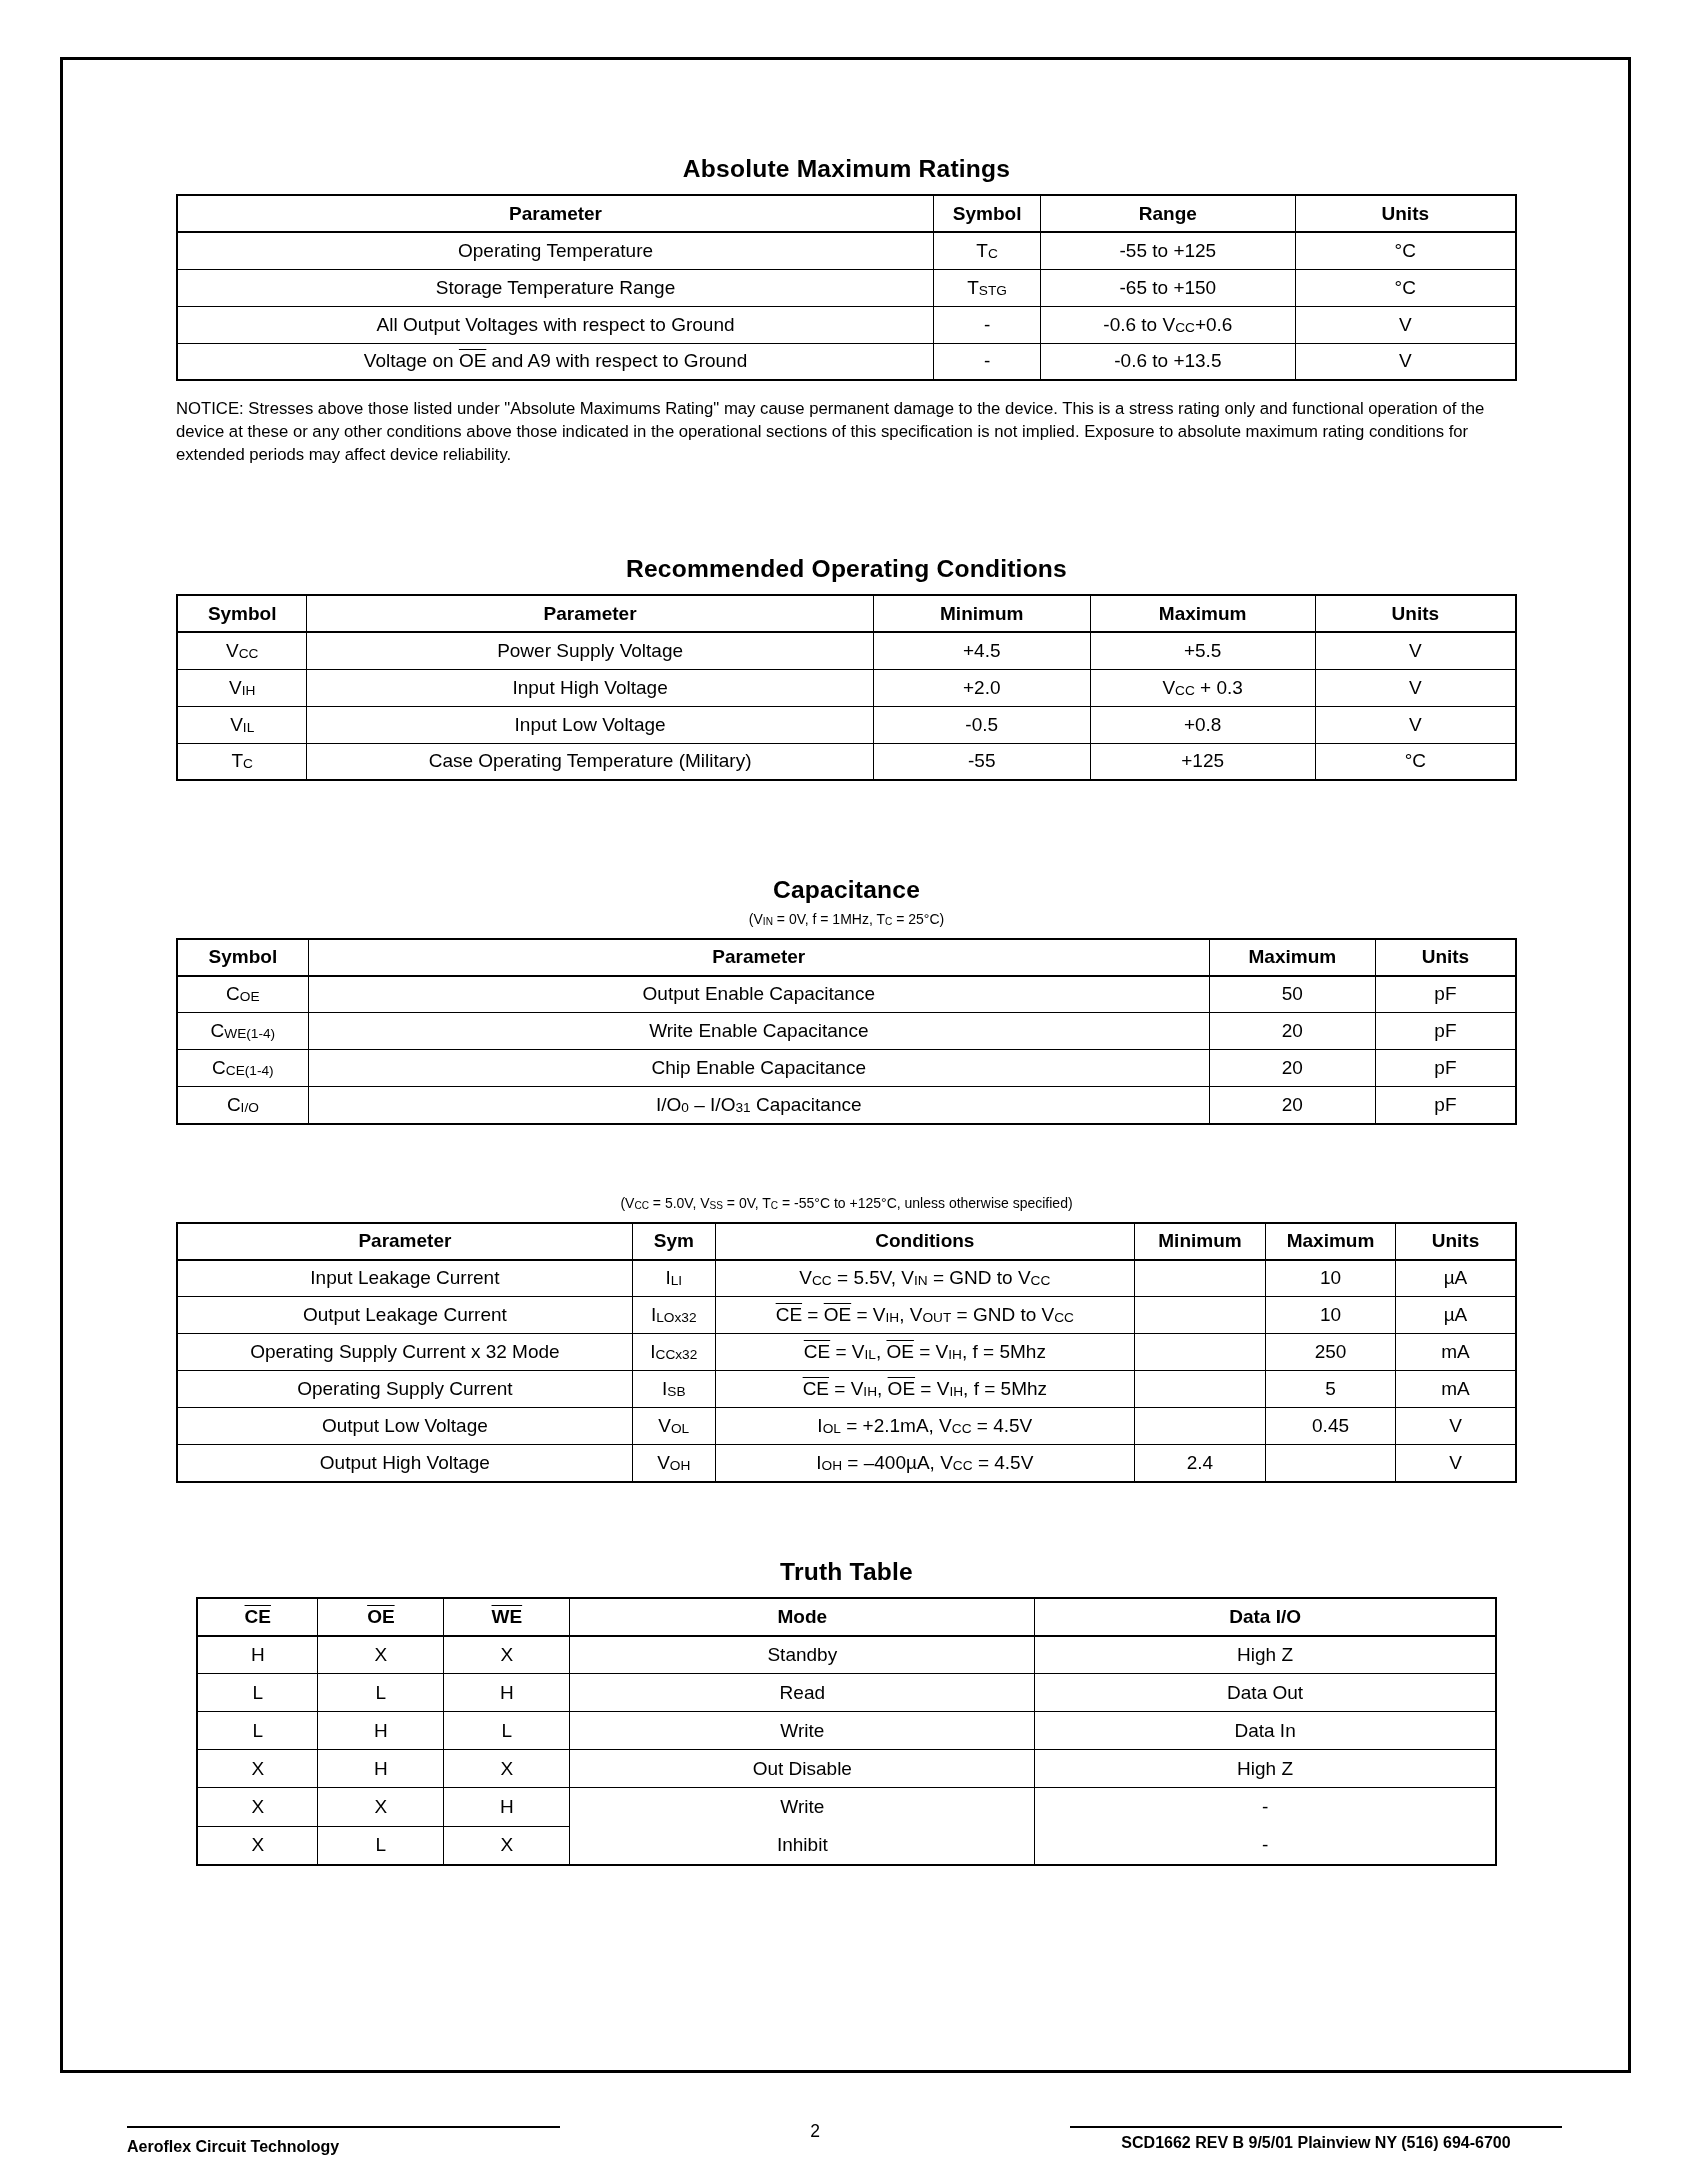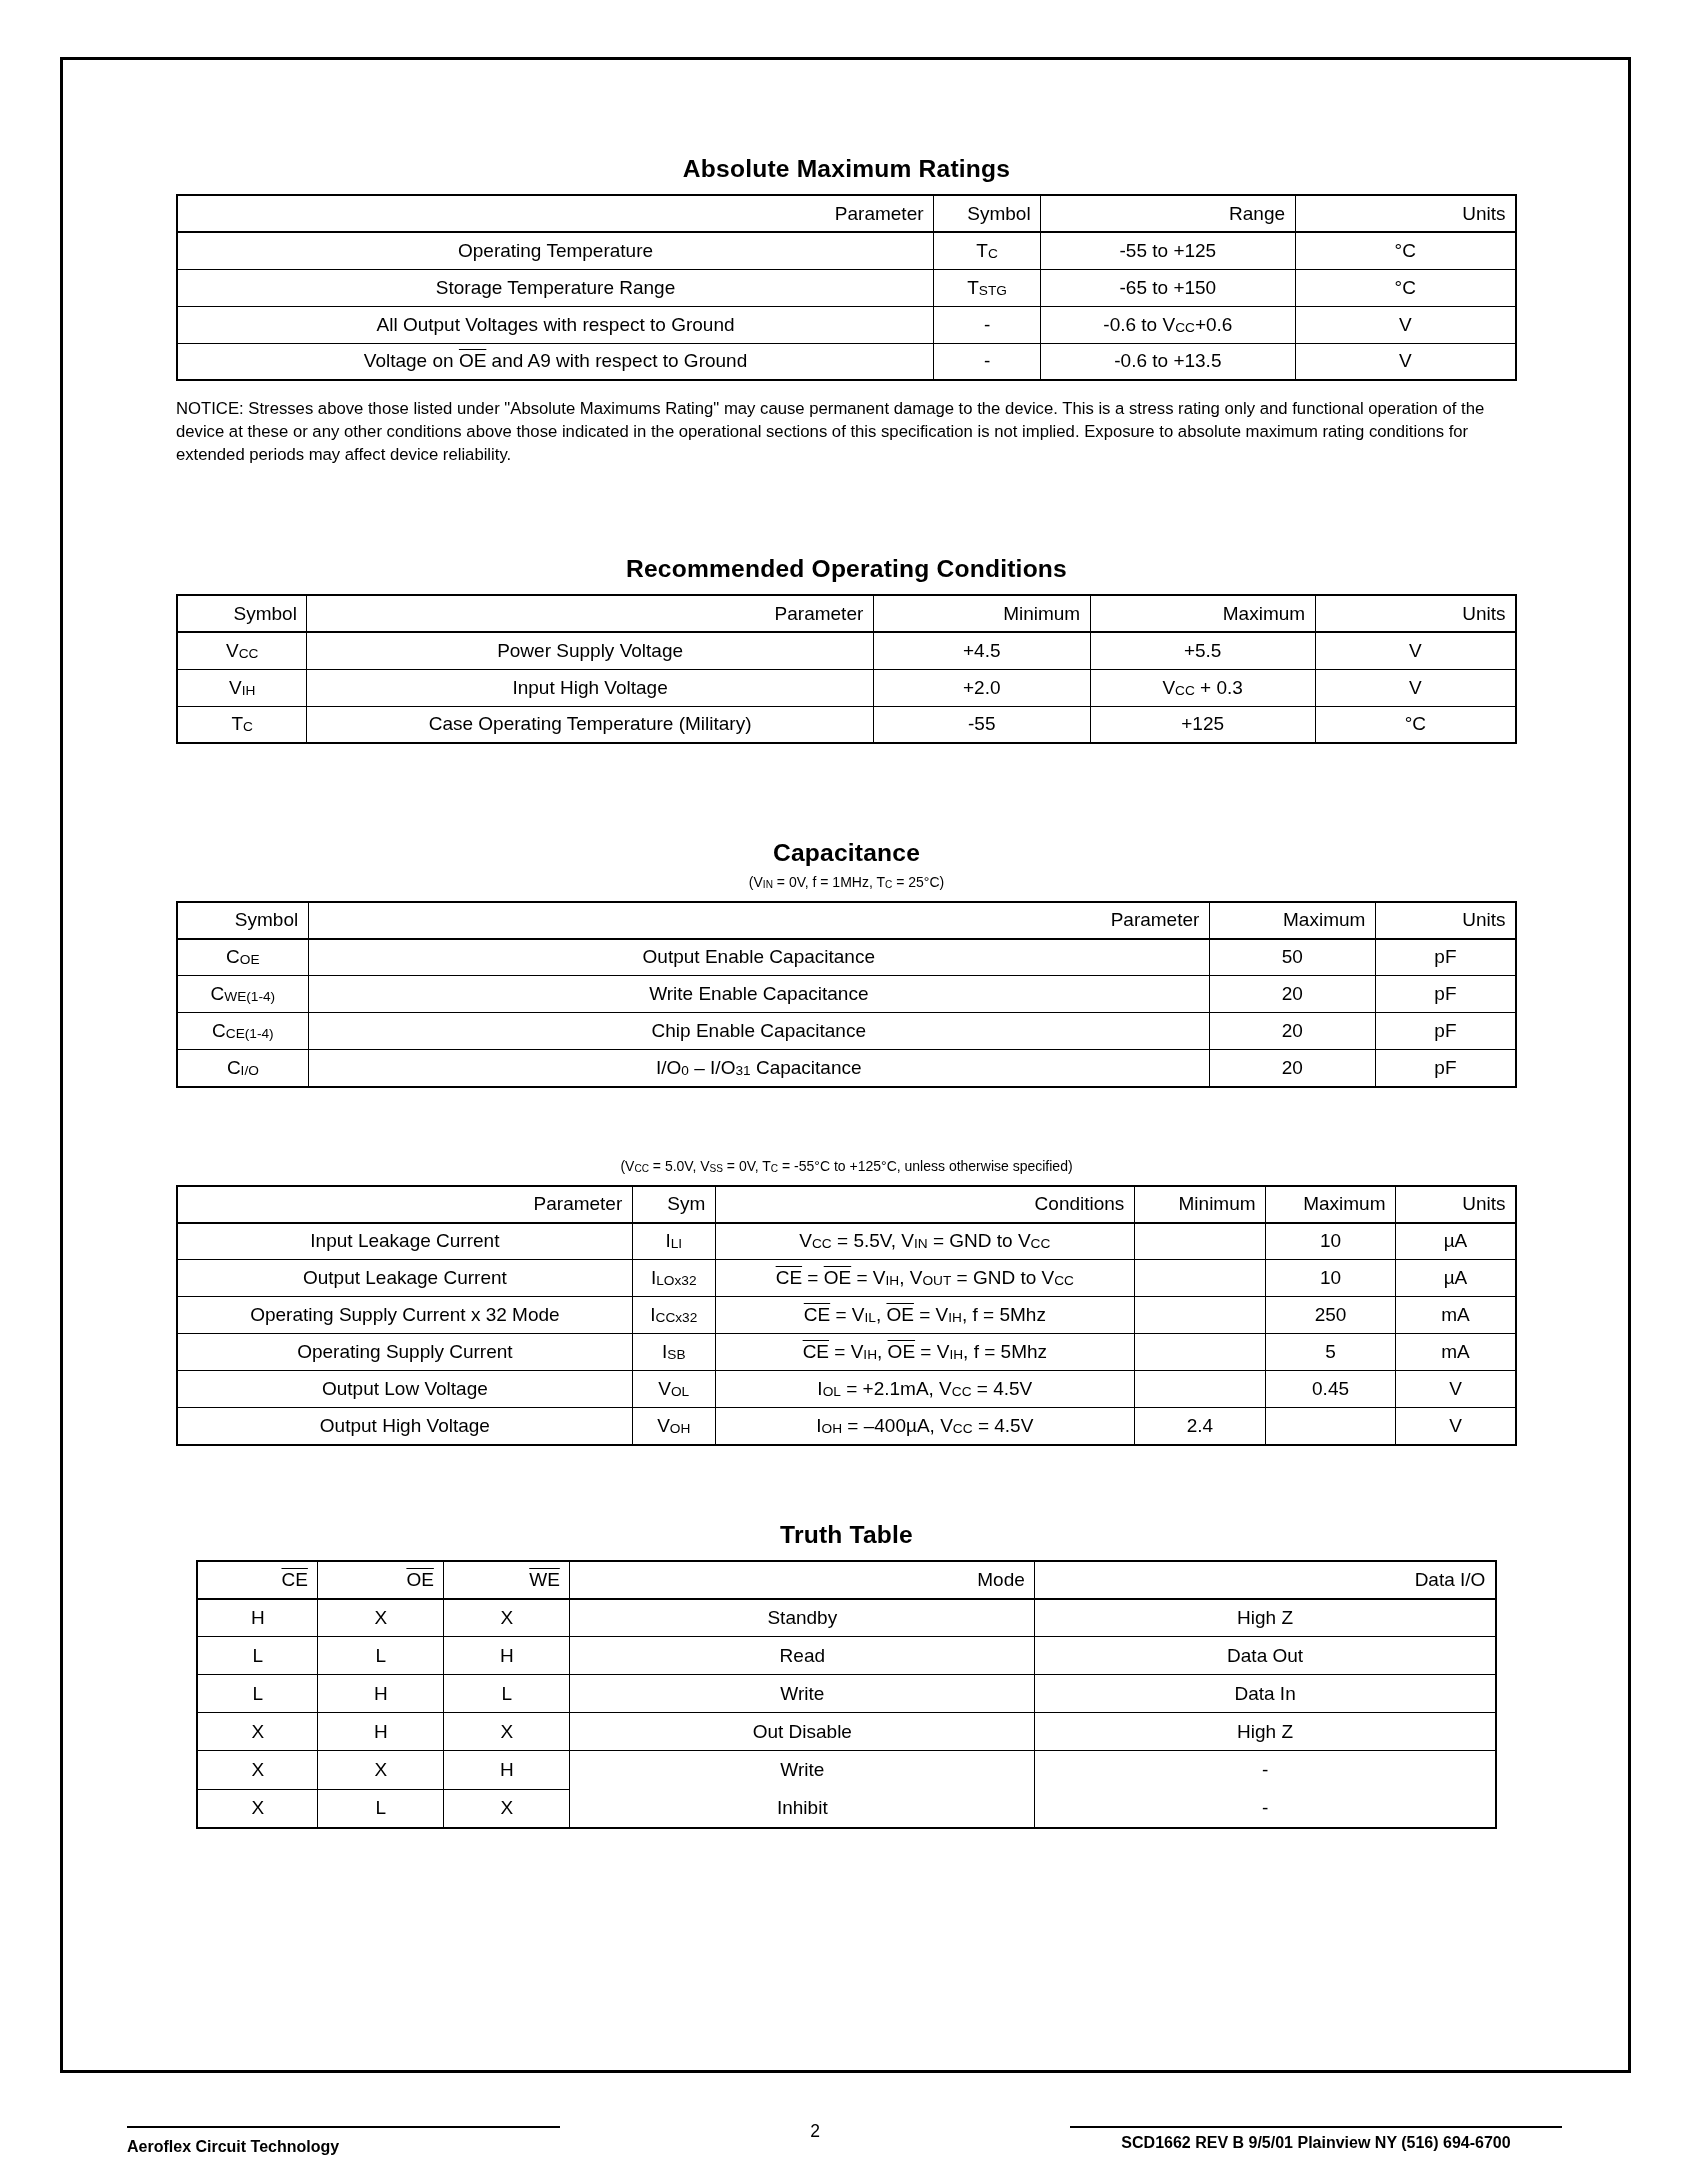--- a/index.html
+++ b/index.html
@@ -4,21 +4,21 @@
 <style>
   * { margin:0; padding:0; box-sizing:border-box; }
   html,body { background:#e8e8e8; }
   body { font-family:"Liberation Sans", sans-serif; color:#000; }
   .sheet { position:relative; width:1687px; height:2183px; background:#ffffff; overflow:hidden; }
   .frame { position:absolute; left:60px; top:57px; right:56px; bottom:110px; border:3.2px solid #000; padding:95px 111px 20px 113px; }
   .title { text-align:center; font-size:24.6px; font-weight:bold; letter-spacing:0.2px; }
   .subtitle { text-align:center; font-size:14px; margin-top:6.4px; }
   table.dtable { width:100%; border-collapse:collapse; border:2.4px solid #000; margin-top:11px; table-layout:fixed; }
   .dtable th, .dtable td { border:1.6px solid #000; height:37px; font-size:19px; padding:1.6px 9.5px; text-align:center; vertical-align:middle; overflow:hidden; }
-  .dtable thead th { font-weight:normal; border-bottom:2.4px solid #000;text-align:right; }
+  .dtable thead th { font-weight:bold; border-bottom:2.4px solid #000; }
   .al { text-align:left; }
   .sym { padding:1.6px 6.4px; }
   .sub { font-size:0.72em; vertical-align:-0.8px; }
   .ov { text-decoration:overline; }
   .notice { font-size:16.7px; line-height:1.38; margin-top:16px; }
   .sec-roc { margin-top:89px; }
   .sec-cap { margin-top:95px; }
   .sec-dc  { margin-top:70px; }
   .sec-tt  { margin-top:75px; }
   table.tt { width:97%; margin:11px auto 0 auto; }
@@ -112,20 +112,27 @@
             <td>V</td>
           </tr>
           <tr>
             <td>V<span class="sub">IH</span></td>
             <td class="al">Input High Voltage</td>
             <td>+2.0</td>
             <td>V<span class="sub">CC</span> + 0.3</td>
             <td>V</td>
           </tr>
           <tr>
+            <td>V<span class="sub">IL</span></td>
+            <td class="al">Input Low Voltage</td>
+            <td>-0.5</td>
+            <td>+0.8</td>
+            <td>V</td>
+          </tr>
+          <tr>
             <td>T<span class="sub">C</span></td>
             <td class="al">Case Operating Temperature (Military)</td>
             <td>-55</td>
             <td>+125</td>
             <td>°C</td>
           </tr>
         </tbody>
       </table>
     </section>
 

